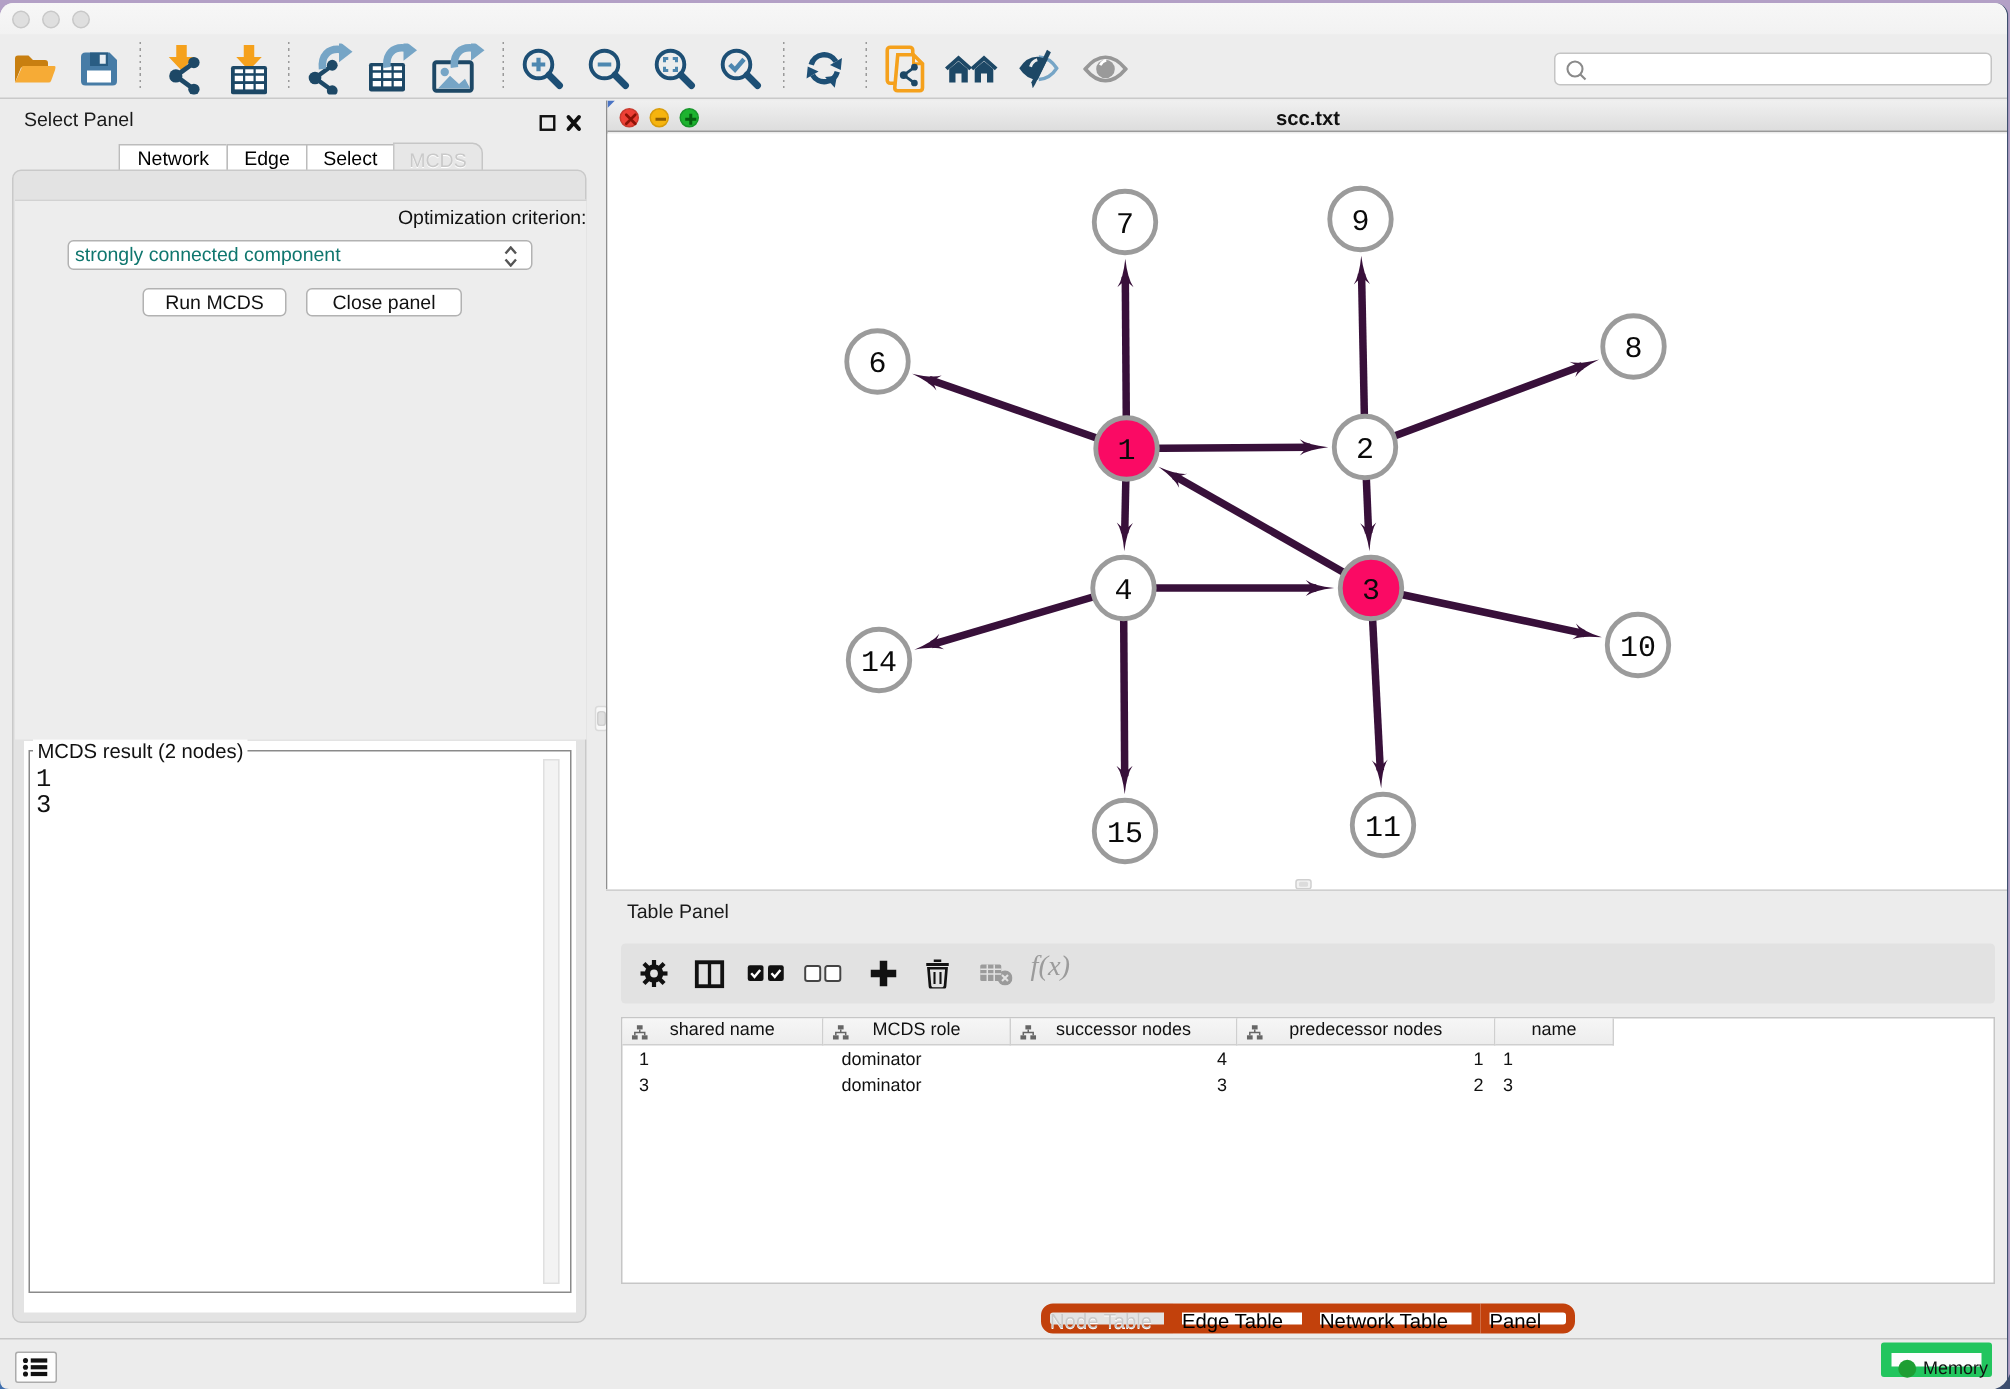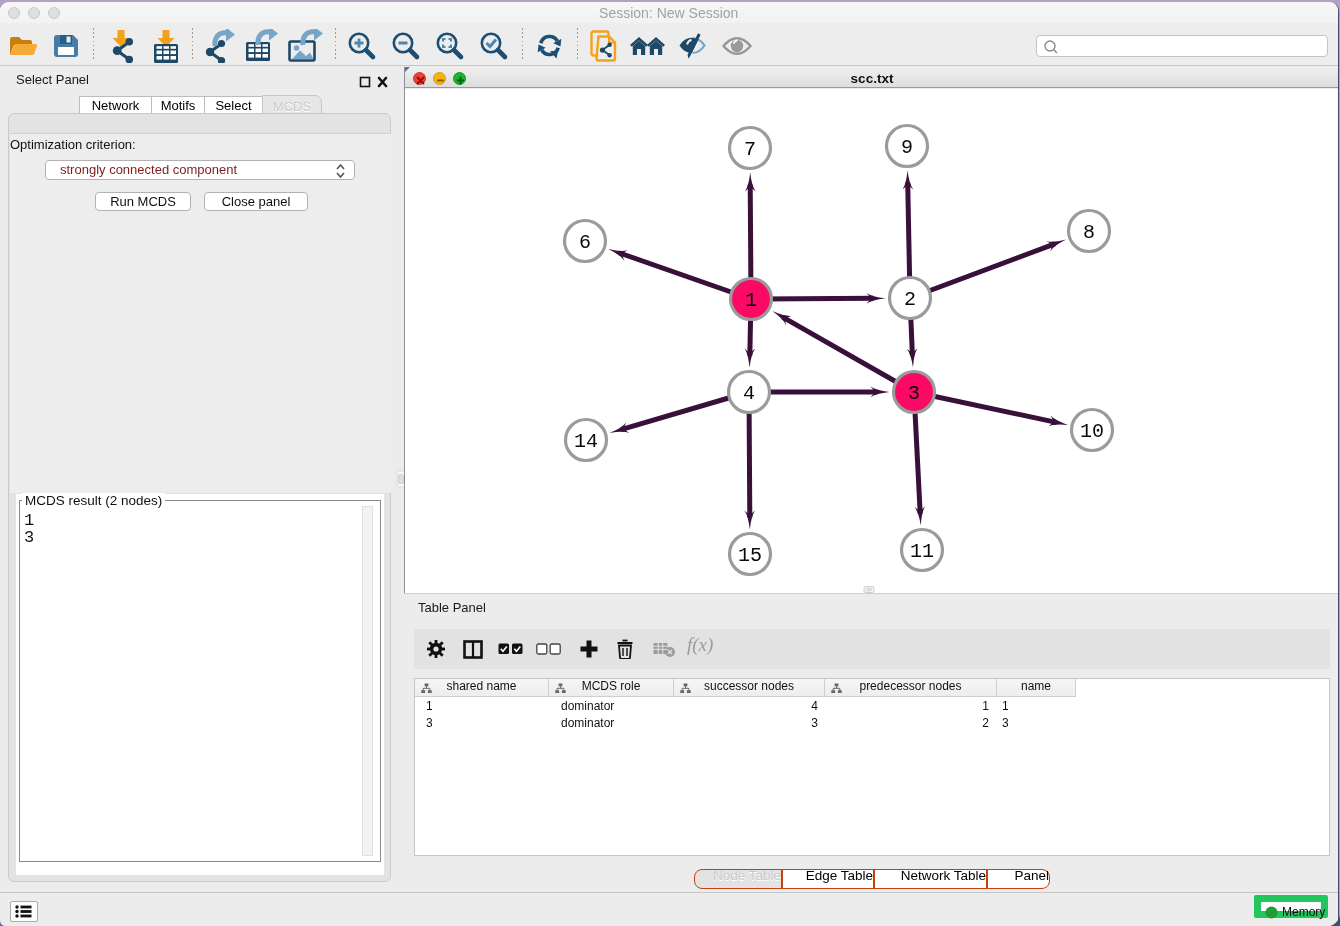--- a/index.html
+++ b/index.html
@@ -13,52 +13,51 @@
 #toolbar{position:absolute;left:0;top:21px;width:100%;height:43px;background:#ededed;border-bottom:1px solid #c9c9c9}
 .tsep{position:absolute;top:5px;height:33px;width:1px;background-image:repeating-linear-gradient(#9a9a9a 0 1.6px,transparent 1.6px 4.2px)}
 .ticon{position:absolute;top:29px}
 #search{position:absolute;left:1036px;top:12px;width:292px;height:22px;background:#fff;border:1px solid #c4c4c4;border-radius:4px}
 
 #cp{position:absolute;left:0;top:64px;width:403px;height:826px;background:#ececec}
 #cp-title{position:absolute;left:16px;top:6px;font-size:13px;color:#1a1a1a}
 .paneltab{position:absolute;height:20px;font-size:13px;color:#000;text-align:center;line-height:17px;background:#fff;border:1px solid #bcbcbc}
 #cpbox{position:absolute;left:8px;top:47px;width:383px;height:769px;background:#e3e3e3;border:1px solid #c9c9c9;border-radius:6px}
 #cpinner{position:absolute;left:1px;top:19px;width:381px;height:360px;background:#ededed;border-top:1px solid #d2d2d2}
-#optlabel{position:absolute;left:0;top:3px;width:100%;text-align:left;font-size:13px;color:#111}
-#optsel{position:absolute;left:35px;top:26px;width:310px;height:20px;background:#fff;border:1px solid #b2b2b2;border-radius:4px;font-size:13px;line-height:18px;padding-left:14px;color:#7f1d1d}
+#optlabel{position:absolute;left:0;top:3px;width:100%;text-align:right;font-size:13px;color:#111}
+#optsel{position:absolute;left:35px;top:26px;width:310px;height:20px;background:#fff;border:1px solid #b2b2b2;border-radius:4px;font-size:13px;line-height:18px;padding-left:4px;color:#0f766e}
 .btn{position:absolute;height:19px;background:#fff;border:1px solid #b2b2b2;border-radius:4px;font-size:13px;text-align:center;line-height:17px;color:#111}
 #results{position:absolute;left:7px;top:380px;width:368px;height:381px;background:#fff}
 #fieldset{position:absolute;left:3px;top:6px;width:362px;height:362px;border:1px solid #8a8a8a}
 #legend{position:absolute;left:2px;top:-8px;background:#fff;padding:0 3px;font-size:13.5px;color:#111}
 #sbtrack{position:absolute;right:7px;top:5px;width:11px;height:350px;background:#f3f3f3;border:1px solid #e0e0e0}
 
 #nw{position:absolute;left:404px;top:65px;width:935px;height:526px;border-left:1px solid #8f8f8f}
 #nwtitle{position:absolute;left:0;top:0;width:100%;height:21px;background:linear-gradient(#f0f0f0,#dddddd);border-bottom:1px solid #9a9a9a}
 .nwtl{position:absolute;top:4.5px;width:13px;height:13px;border-radius:50%}
 #nwname{position:absolute;left:0;top:3.5px;width:100%;text-align:center;font-size:13.5px;font-weight:bold;color:#111}
 #nwcontent{position:absolute;left:0;top:22px;width:100%;height:504px;background:#fff}
 
 #tp{position:absolute;left:404px;top:591px;width:936px;height:299px;background:#ececec;border-top:1px solid #cfcfcf}
 #tp-title{position:absolute;left:14px;top:6px;font-size:13px;color:#1a1a1a}
 #tptools{position:absolute;left:10px;top:35px;width:916px;height:40px;background:#e2e2e2;border-radius:3px}
 #tbl{position:absolute;left:10px;top:84px;width:916px;height:178px;background:#fff;border:1px solid #c6c6c6}
 .hcell{position:absolute;top:0;height:18px;background:linear-gradient(#f6f6f6,#ededed);border-right:1px solid #cfcfcf;border-bottom:1px solid #cfcfcf;font-size:12px;text-align:center;line-height:15px;color:#111}
 .dcell{position:absolute;font-size:12px;color:#111;height:17px;line-height:17px}
-.btab{position:absolute;top:275px;height:20px;font-size:13.5px;text-align:right;line-height:11px;background:#fff;border:1px solid #c2410c;color:#000}
+.btab{position:absolute;top:275px;height:20px;font-size:13.5px;text-align:left;line-height:11px;background:#fff;border:6px solid #c2410c;color:#000}
 
 #status{position:absolute;left:0;top:890px;width:100%;height:36px;background:#ececec;border-top:1px solid #c6c6c6}
 .etched{color:#c9c9c9;text-shadow:0 1px 0 #ffffff}
 </style></head>
 <body>
 <div id="win">
  <div id="titlebar">
   <div class="tl" style="left:8px"></div>
       <div class="tl" style="left:28px"></div>
       <div class="tl" style="left:48px"></div>
-  <div id="apptitle">Session: New Session</div>
  </div>
  <div id="toolbar">
   <svg class="ticon" style="left:7px;top:10px" width="30" height="26" viewBox="0 0 30 26">
         <path d="M3 22 V6 q0-2 2-2 h7 l3 3 h8 q2 0 2 2 v3 h-18 z" fill="#c87f10"></path>
         <path d="M3 22 L8 11 h21 q1.6 0 1.2 1.4 L27 21 q-0.4 1-1.6 1 z" fill="#f6ab36"></path>
       </svg>
       <svg class="ticon" style="left:52px;top:10px" width="28" height="26" viewBox="0 0 28 26">
         <path d="M2 5 q0-3 3-3 h16 l5 5 v14 q0 3-3 3 h-18 q-3 0-3-3 z" fill="#477ca6"></path>
         <rect x="8" y="2" width="12" height="9" fill="#2a5d83"></rect>
         <rect x="14.5" y="3.5" width="4" height="6" fill="#e8eef4"></rect>
@@ -209,21 +208,21 @@
         </svg>
       </div>
  </div>
  <div id="cp">
   <div id="cp-title">Select Panel</div>
   <svg width="30" height="14" style="position:absolute;left:359px;top:9px">
         <rect x="1.5" y="2.5" width="9" height="9" fill="none" stroke="#111" stroke-width="1.6"></rect>
         <path d="M20 3 L27 11 M27 3 L20 11" stroke="#111" stroke-width="2.6" stroke-linecap="round"></path>
       </svg>
   <div class="paneltab" style="left:79px;top:30px;width:73px">Network</div>
-  <div class="paneltab" style="left:151px;top:30px;width:54px">Motifs</div>
+  <div class="paneltab" style="left:151px;top:30px;width:54px">Edge</div>
   <div class="paneltab" style="left:204px;top:30px;width:59px">Select</div>
   <div class="paneltab etched" style="left:262px;top:29px;width:60px;height:21px;line-height:21px;background:#e7e7e7;border-color:#c6c6c6;border-radius:0 7px 0 0">MCDS</div>
   <div id="cpbox">
    <div id="cpinner">
     <div id="optlabel">Optimization criterion:</div>
     <div id="optsel">strongly connected component<svg width="9" height="14" style="position:absolute;right:9px;top:3px">
               <path d="M1 5 L4.5 1 L8 5 M1 9 L4.5 13 L8 9" fill="none" stroke="#555" stroke-width="1.6"></path>
             </svg></div>
     <div class="btn" style="left:85px;top:58px;width:96px">Run MCDS</div>
     <div class="btn" style="left:194px;top:58px;width:104px">Close panel</div>

